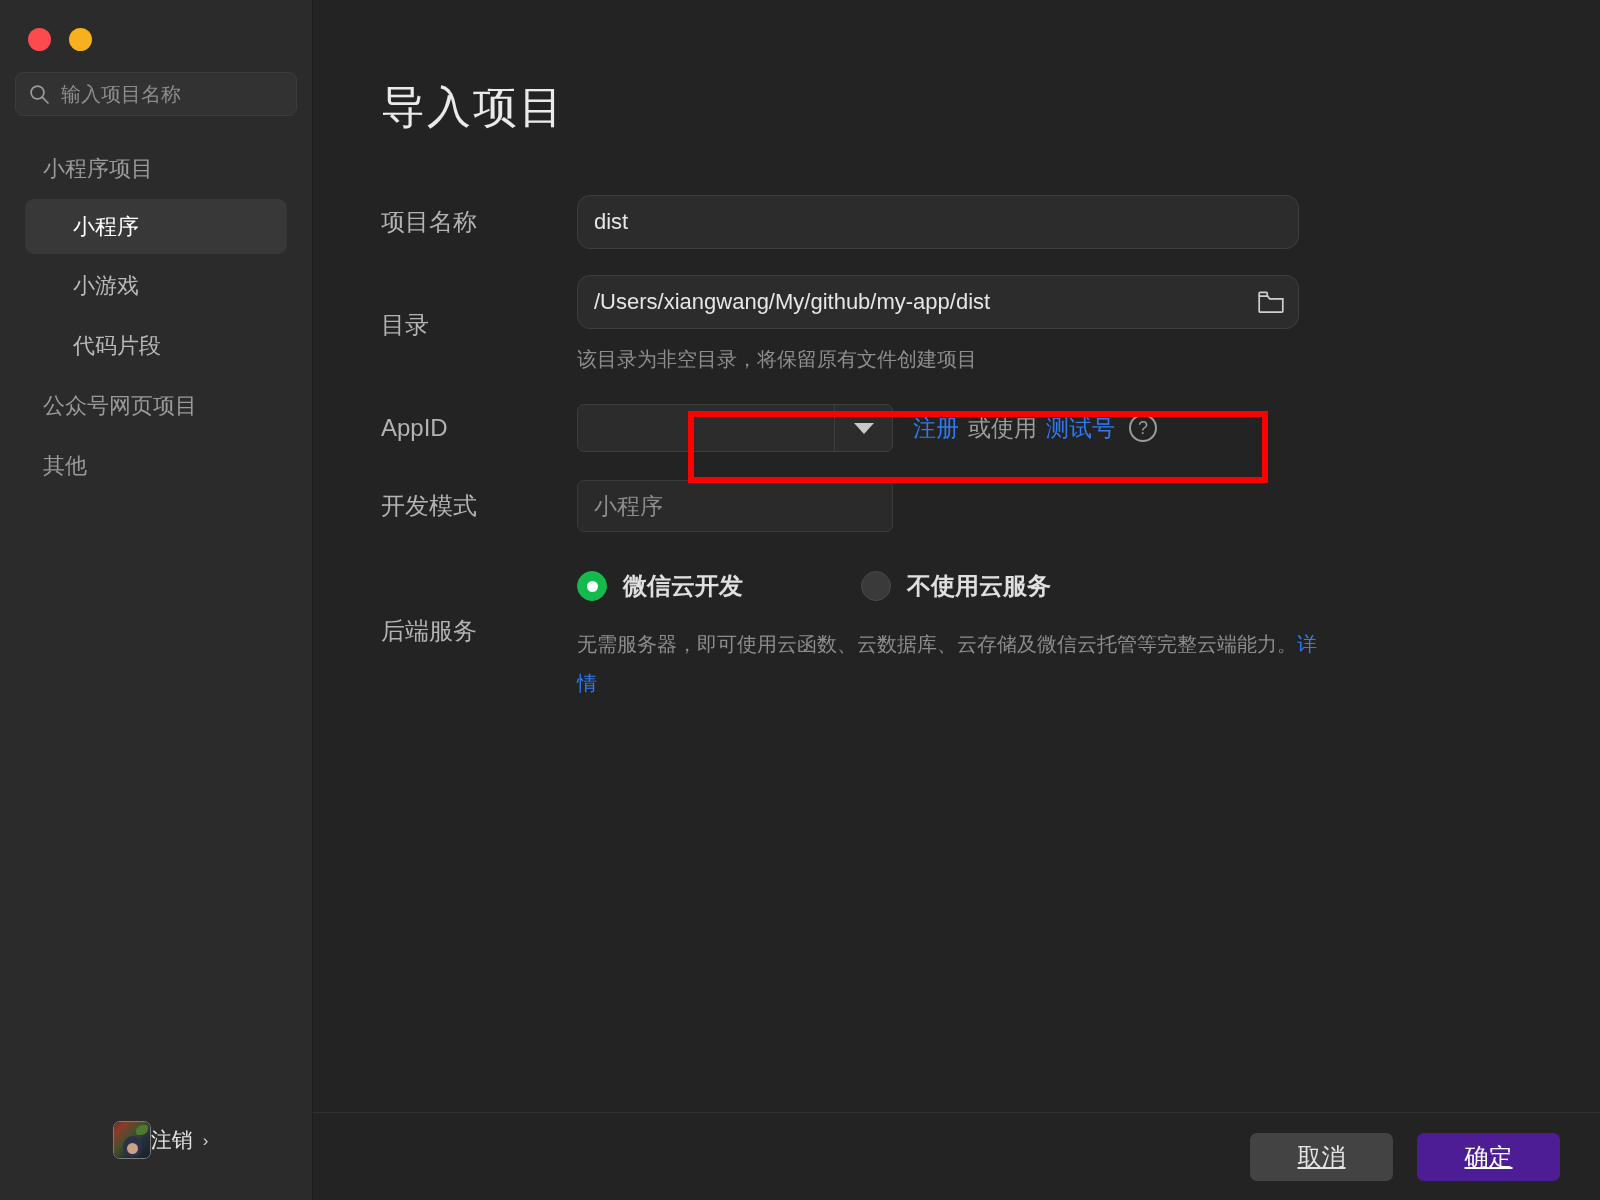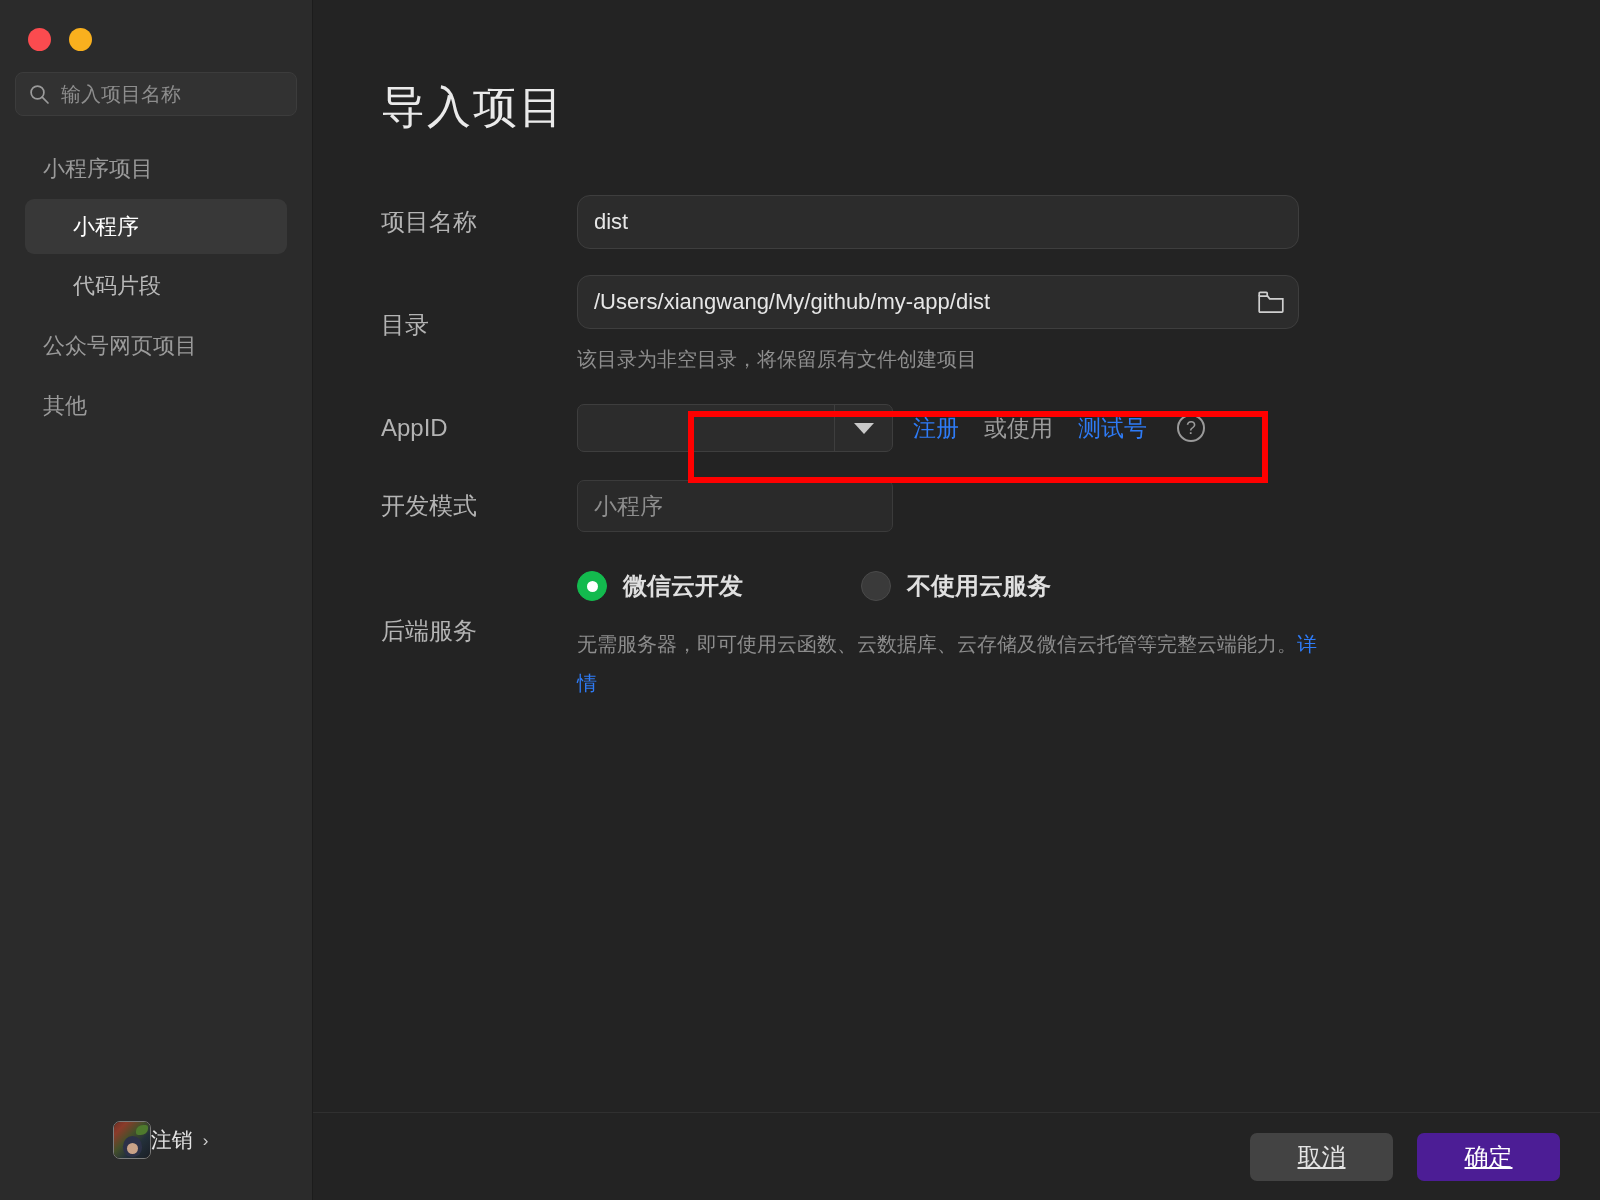--- a/index.html
+++ b/index.html
@@ -187,21 +187,21 @@
     display: flex; align-items: center; justify-content: center;
   }
   .caret {
     width: 0; height: 0;
     border-left: 10px solid transparent;
     border-right: 10px solid transparent;
     border-top: 11px solid #c9c9c9;
   }
   .links {
     margin-left: 20px;
-    display: flex; align-items: center; gap: 16px;
+    display: flex; align-items: center; gap: 0;
     font-size: 23px;
   }
   .link { color: #2e7bf6; cursor: pointer; }
   .links .sep { color: #9d9d9d; margin: 0 9px; }
   .help {
     width: 28px; height: 28px; border-radius: 50%;
     border: 2px solid #9a9a9a;
     color: #9a9a9a; font-size: 18px;
     display: flex; align-items: center; justify-content: center;
     margin-left: 14px;
@@ -301,20 +301,21 @@
           </svg>
         </span>
         <input class="search-input" type="text" placeholder="输入项目名称" value="" style="">
       </div>
     </div>
 
     <nav class="nav">
       <div class="nav-group-title">小程序项目</div>
 
       <div class="nav-item selected">小程序</div>
+      <div class="nav-item">小游戏</div>
       <div class="nav-item">代码片段</div>
 
       <div class="nav-item top">公众号网页项目</div>
       <div class="nav-item top">其他</div>
     </nav>
 
     <div class="sidebar-footer">
       <div class="avatar">
         <span class="av-sky"></span>
         <span class="av-leaf"></span>

